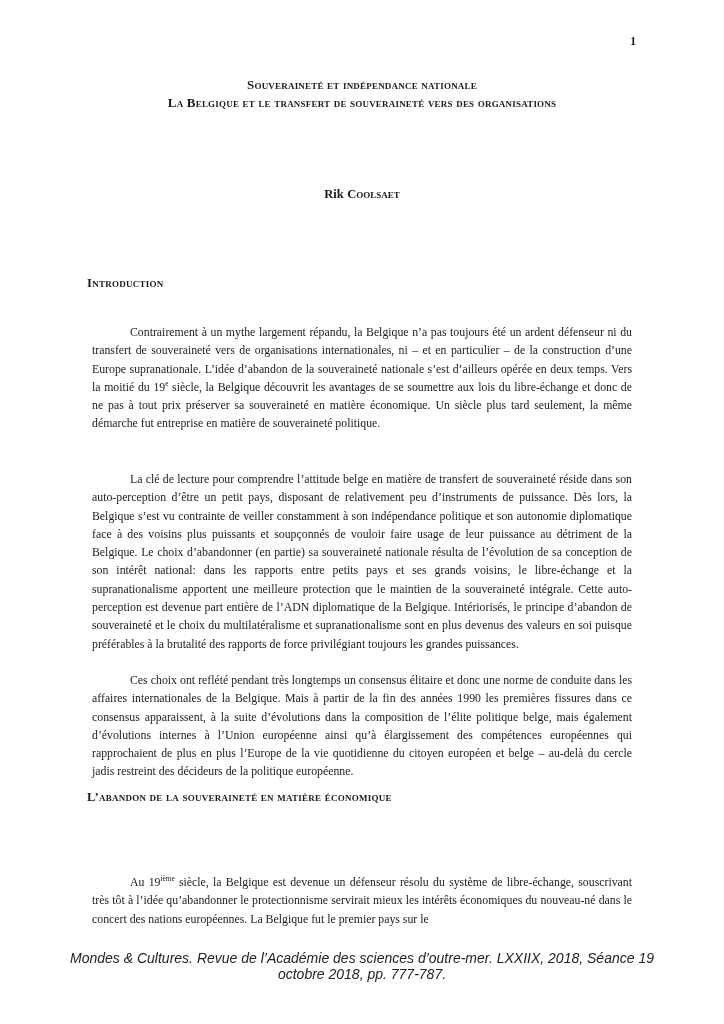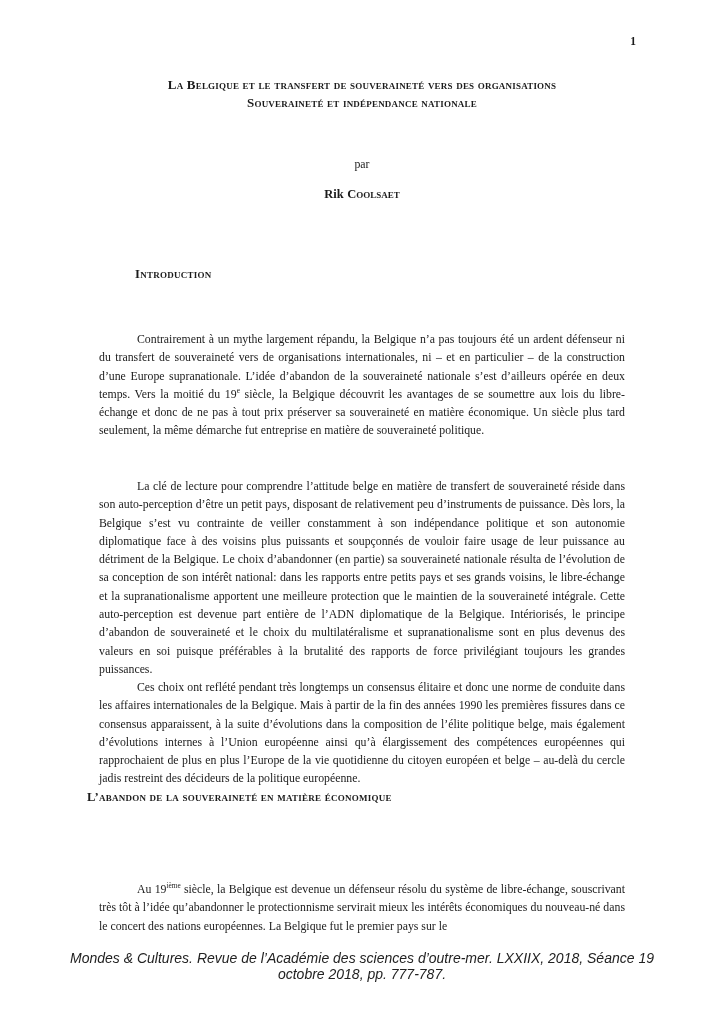--- a/index.html
+++ b/index.html
@@ -59,27 +59,27 @@
   .section-heading {
     position: absolute;
     left: 87px;
     right: 87px;
     margin: 0;
     font-weight: bold;
     font-variant: small-caps;
     font-size: 12.6px;
     letter-spacing: 0.25px;
   }
-  .heading-intro { top: 267px; margin-left: 48px; }
+  .heading-intro { top: 276px; }
   .heading-eco   { top: 790px; }
   .body-para {
     position: absolute;
     left: 87px;
     right: 87px;
-    margin: 12px;
+    margin: 5px;
     text-align: justify;
     text-indent: 38px;
     font-size: 11.8px;
     line-height: 18.3px;
   }
   .para-1 { top: 318px; }
   .para-2 { top: 465px; }
   .para-3 { top: 666px; }
   .para-4 { top: 868px; }
   sup {
@@ -100,25 +100,24 @@
   }
 </style>
 </head>
 <body>
 
 <div class="page">
 
   <div class="page-number">1</div>
 
   <header class="title-block">
+    <div>Souveraineté et indépendance nationale</div>
     <div>La Belgique et le transfert de souveraineté vers des organisations</div>
-    <div>Souveraineté et indépendance nationale</div>
   </header>
 
-  <div class="byline">par</div>
 
   <div class="author">
     <span class="author-first">Rik</span><span class="author-last">Coolsaet</span>
   </div>
 
   <h2 class="section-heading heading-intro">Introduction</h2>
 
   <p class="body-para para-1"><span>Contrairement à un mythe largement répandu, la Belgique n’a pas toujours été un ardent défenseur ni du transfert de souveraineté vers de organisations internationales, ni – et en particulier – de la construction d’une Europe supranationale. L’idée d’abandon de la souveraineté nationale s’est d’ailleurs opérée en deux temps. Vers la moitié du 19</span><sup>e</sup><span> siècle, la Belgique découvrit les avantages de se soumettre aux lois du libre-échange et donc de ne pas à tout prix préserver sa souveraineté en matière économique. Un siècle plus tard seulement, la même démarche fut entreprise en matière de souveraineté politique.</span></p>
 
   <p class="body-para para-2">La clé de lecture pour comprendre l’attitude belge en matière de transfert de souveraineté réside dans son auto-perception d’être un petit pays, disposant de relativement peu d’instruments de puissance. Dès lors, la Belgique s’est vu contrainte de veiller constamment à son indépendance politique et son autonomie diplomatique face à des voisins plus puissants et soupçonnés de vouloir faire usage de leur puissance au détriment de la Belgique. Le choix d’abandonner (en partie) sa souveraineté nationale résulta de l’évolution de sa conception de son intérêt national: dans les rapports entre petits pays et ses grands voisins, le libre-échange et la supranationalisme apportent une meilleure protection que le maintien de la souveraineté intégrale. Cette auto-perception est devenue part entière de l’ADN diplomatique de la Belgique. Intériorisés, le principe d’abandon de souveraineté et le choix du multilatéralisme et supranationalisme sont en plus devenus des valeurs en soi puisque préférables à la brutalité des rapports de force privilégiant toujours les grandes puissances.</p>

